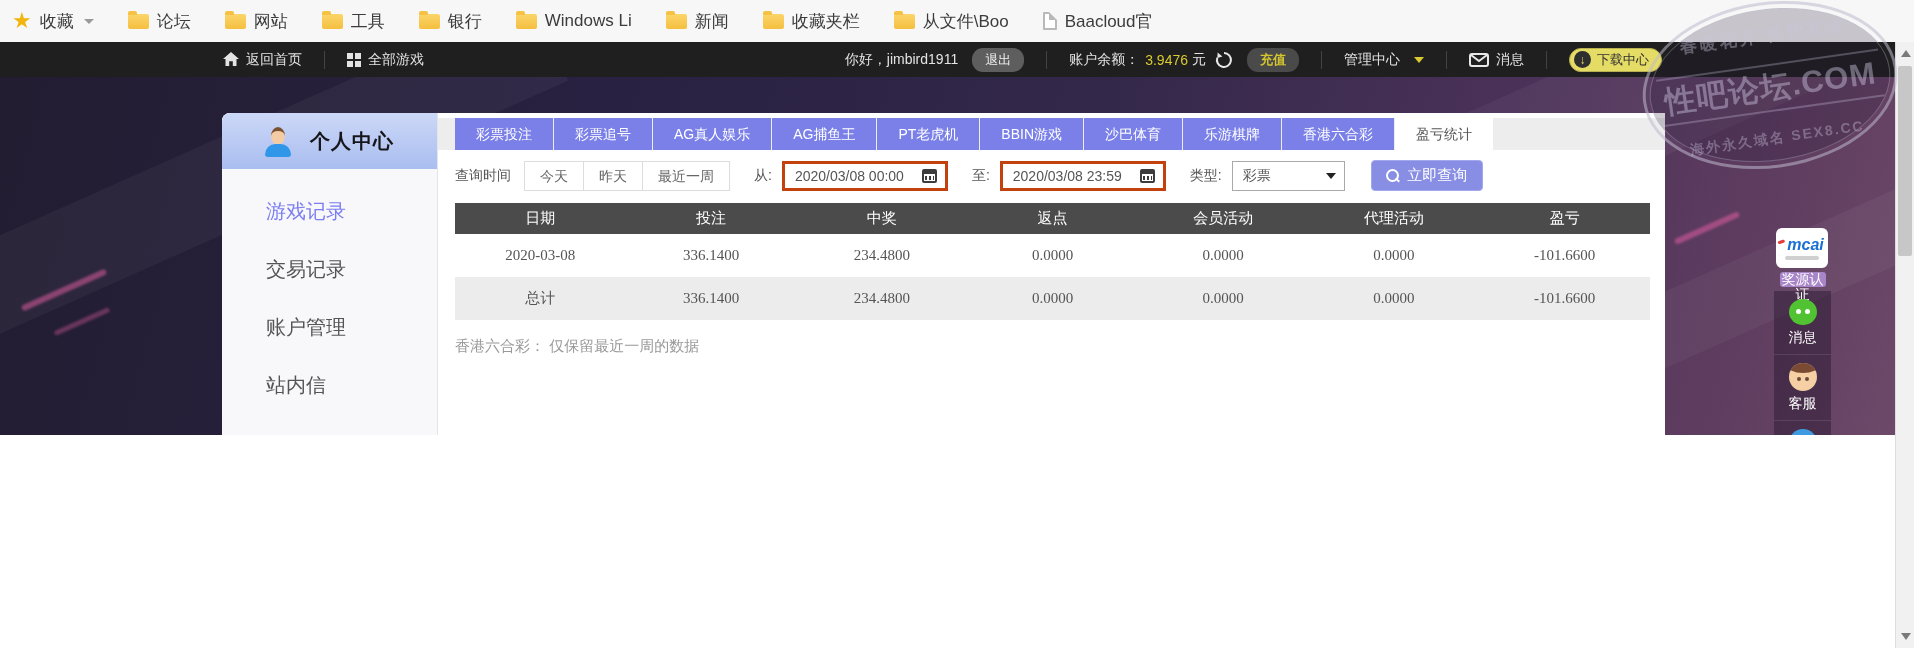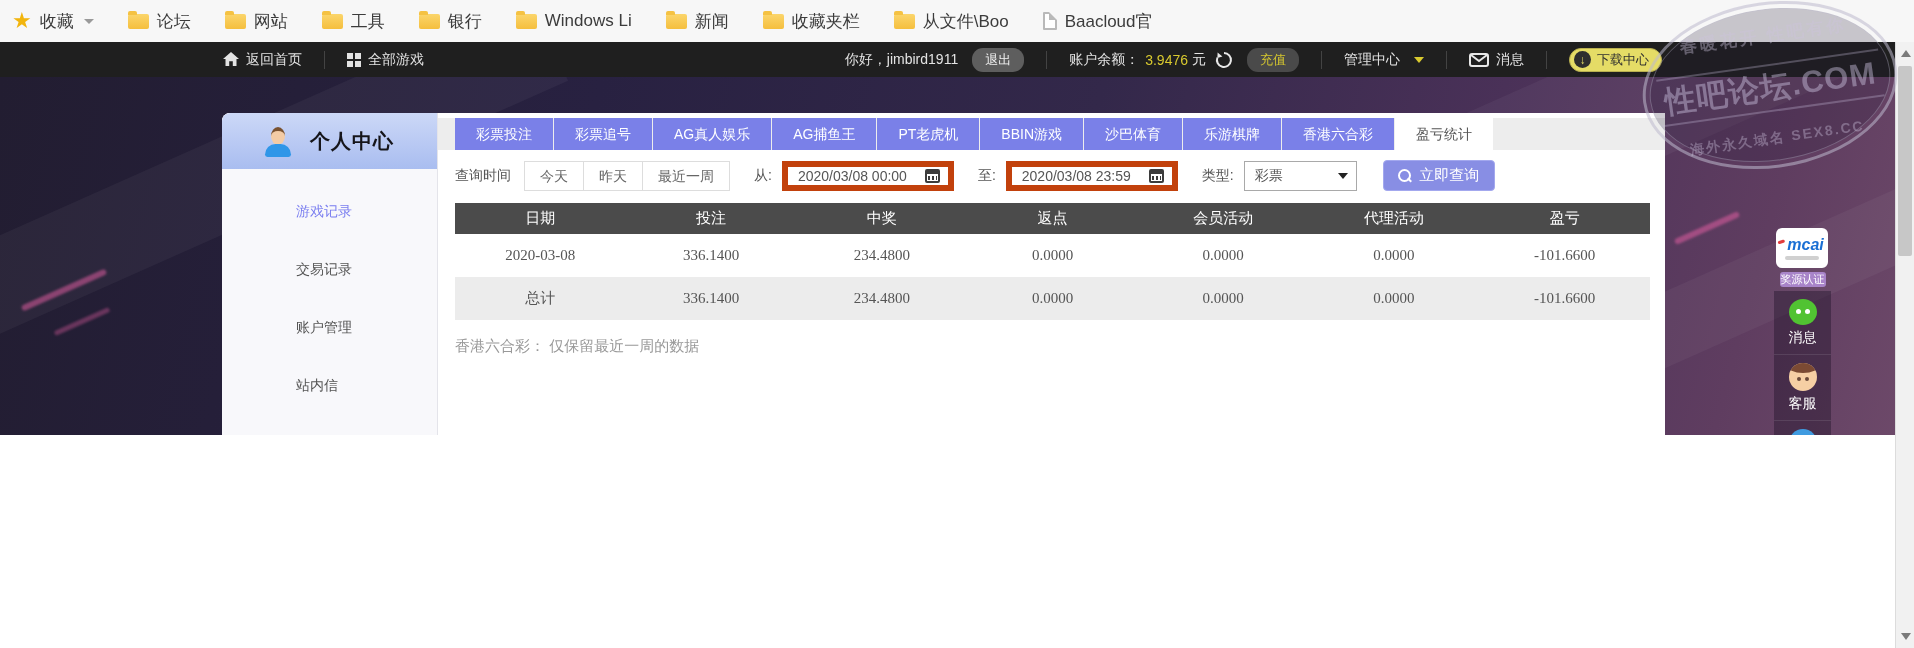--- a/index.html
+++ b/index.html
@@ -26,21 +26,21 @@
 
   
   .navbar { position:absolute; left:0; top:42px; width:1914px; height:35px; background:#1f1f1f;
     display:flex; align-items:center; color:#e3e3e3; font-size:14px;
     padding-left:223px; padding-right:252px; }
   .nav-item { display:flex; align-items:center; gap:7px; cursor:pointer; white-space:nowrap; }
   .nav-sep { width:1px; height:18px; background:rgba(255,255,255,0.16); margin:0 22px; }
   .nav-right { margin-left:auto; display:flex; align-items:center; }
   .pill { background:#5e5e5e; color:#f0f0f0; border-radius:11px; padding:3px 13px; font-size:13px;
     cursor:pointer; margin-left:14px; }
-  .pill.recharge { background:#4a4a4a; color:#d3c52f; }
+  .pill.recharge { background:#4a4a4a; color:#d3c52f;font-weight:bold; }
   .balance-val { color:#d9ca2f; margin:0 4px 0 6px; }
   .yellow-caret { width:0; height:0; border-left:5px solid transparent; border-right:5px solid transparent;
     border-top:6px solid #d9ca2f; margin-left:7px; }
   .dl-pill { display:flex; align-items:center; gap:6px; background:#e5dc66; border:1px solid #b9b050;
     color:#2f2f2f; border-radius:13px; padding:2px 12px 2px 4px; font-size:13px; cursor:pointer; }
   .dl-circle { width:17px; height:17px; border-radius:50%; background:#2e2e2e; color:#e5dc66;
     display:flex; align-items:center; justify-content:center; font-size:12px; font-weight:bold; }
   .grid-icon { width:14px; height:14px; display:grid; grid-template-columns:6px 6px; grid-template-rows:6px 6px; gap:2px; }
   .grid-icon span { background:#e3e3e3; }
 
@@ -58,35 +58,35 @@
   .sidebar { width:216px; background:#f8f8fb; border-right:1px solid #e4e4ea; flex:0 0 auto; }
   .sidebar-header { height:56px; background:linear-gradient(180deg,#ccd8f7,#a9bdf0);
     display:flex; align-items:center; gap:16px; padding-left:40px; border-radius:8px 0 0 0; }
   .sb-title { font-size:20px; font-weight:bold; color:#15151a; letter-spacing:1px; }
   .avatar-ico { position:relative; width:32px; height:32px; flex:0 0 auto; }
   .avatar-ico::before { content:""; position:absolute; left:9px; top:2px; width:14px; height:14px;
     border-radius:50%; background:#f3cba5; border-top:4px solid #7a5230; }
   .avatar-ico::after { content:""; position:absolute; left:3px; bottom:0; width:26px; height:13px;
     border-radius:13px 13px 3px 3px; background:#2f96e8; }
   .sidebar-list { padding-top:13px; }
-  .sb-item { height:58px; line-height:58px; padding-left:74px; font-size:14px; color:#555; cursor:pointer; }
+  .sb-item { height:58px; line-height:58px; padding-left:44px; font-size:20px; color:#555; cursor:pointer; }
   .sb-item.active { color:#7a7ef0; }
 
   .main { flex:1; background:#fff; display:flex; flex-direction:column; }
   .tab-strip { margin-top:5px; height:32px; background:#ededed; display:flex; gap:1px; padding-left:17px; }
   .tab { background:#7a80e8; color:#fff; font-size:14px; padding:0 21px; line-height:32px;
     cursor:pointer; white-space:nowrap; }
   .tab.active { background:#fff; color:#555; }
 
   .filter-row { display:flex; align-items:center; margin:10px 0 0 17px; font-size:14px; color:#555; height:31px; }
   .quick-group { display:flex; margin-left:14px;text-align:center; }
   .quick-btn { border:1px solid #ddd; background:#fff; color:#666; font-size:14px; padding:0 15px;
     height:30px; line-height:28px; cursor:pointer; margin-left:-1px; }
   .f-label { margin-left:24px; }
-  .date-box { display:flex; align-items:center; border:6px solid #c2410c; background:#fff; height:30px;
+  .date-box { display:flex; align-items:center; border:3px solid #c2410c; background:#fff; height:30px;
     margin-left:10px; padding:0 8px 0 10px; gap:9px; }
   .date-box input { border:none; outline:none; width:118px; font-size:14px; color:#555;
     font-family:"Liberation Sans","DejaVu Sans",sans-serif; background:transparent; }
   .cal-icon { position:relative; width:15px; height:14px; border:2px solid #3c3c3c; border-radius:2px; cursor:pointer; }
   .cal-icon::before { content:""; position:absolute; left:0; top:0; width:11px; height:3px; background:#3c3c3c; }
   .cal-icon::after { content:""; position:absolute; left:1px; top:5px; width:9px; height:4px;
     background:repeating-linear-gradient(90deg,#3c3c3c 0 2px,transparent 2px 4px); }
   .select-box { display:flex; align-items:center; justify-content:space-between; border:1px solid #a9a9a9;
     background:#fff; height:30px; width:113px; margin-left:10px; padding:0 8px 0 10px; cursor:pointer; }
   .select-caret { width:0; height:0; border-left:5px solid transparent; border-right:5px solid transparent;
@@ -111,21 +111,21 @@
 
   
   .float-col { position:absolute; left:1774px; top:151px; width:57px; }
   .logo-badge { width:52px; height:40px; background:#fff; border-radius:6px; margin-left:2px;
     display:flex; flex-direction:column; align-items:center; justify-content:center; cursor:pointer; }
   .logo-text { color:#1a6fd4; font-weight:bold; font-style:italic; font-size:16px; line-height:1; }
   .logo-text::before { content:""; display:inline-block; width:7px; height:3px; background:#e23c3c;
     border-radius:2px; transform:rotate(-18deg) translateY(-7px); }
   .logo-sub { width:34px; height:4px; background:#d0d0d0; margin-top:3px; border-radius:2px; }
   .cert-badge { margin:4px auto 0; width:46px; height:15px; background:#a884c9; border-radius:3px;
-    color:#fff; font-size:11px; text-align:center; line-height:15px; cursor:pointer; }
+    color:#fff; font-size:14px; text-align:center; line-height:15px; cursor:pointer; }
   .widget-strip { margin-top:4px; background:rgba(18,10,30,0.35); }
   .widget-item { display:flex; flex-direction:column; align-items:center; padding:8px 0 7px;
     border-bottom:1px solid rgba(255,255,255,0.10); cursor:pointer; }
   .widget-item .w-label { color:#fff; font-size:14px; margin-top:4px; }
   .chat-icon { position:relative; width:28px; height:26px; background:#51c332; border-radius:50% 50% 50% 50%; }
   .chat-icon::before { content:""; position:absolute; left:7px; top:10px; width:5px; height:5px;
     border-radius:50%; background:#fff; box-shadow:9px 0 0 #fff; }
   .chat-icon::after { content:""; position:absolute; left:2px; bottom:-3px;
     border:5px solid transparent; border-top-color:#51c332; transform:rotate(25deg); }
   .service-icon { position:relative; width:28px; height:28px; border-radius:50%; background:#f6cfa4; overflow:hidden; }

